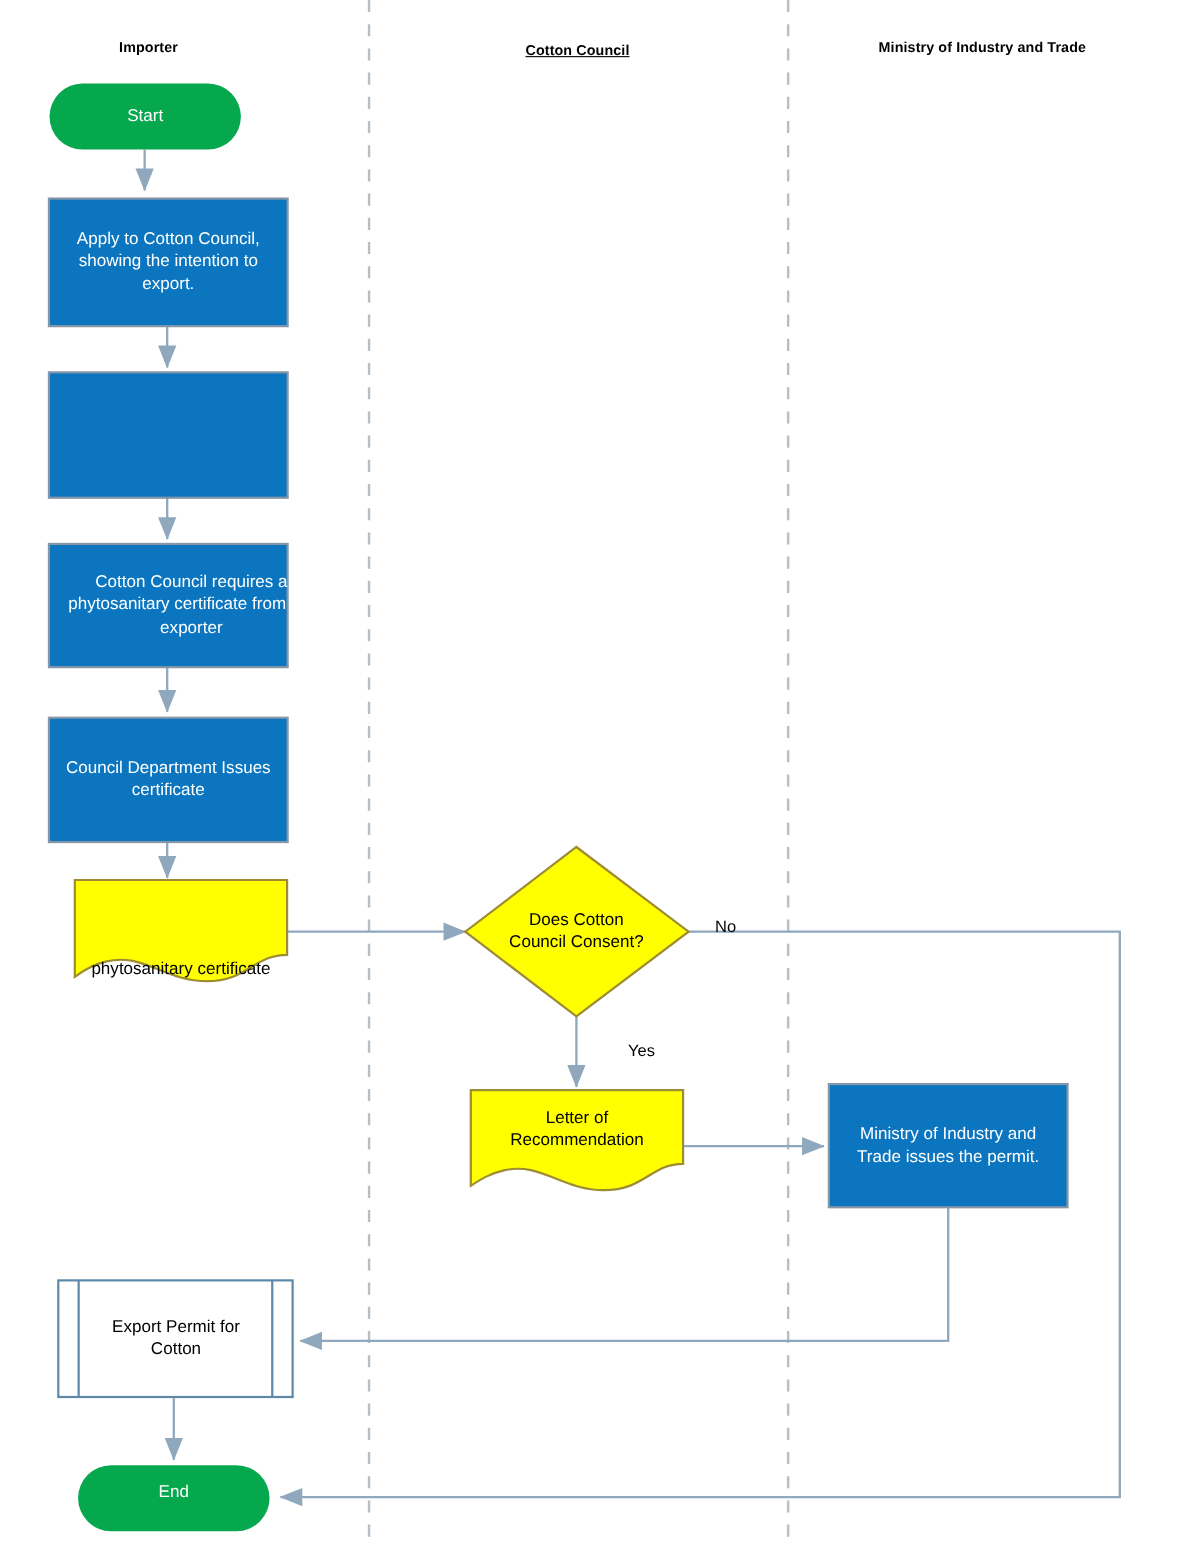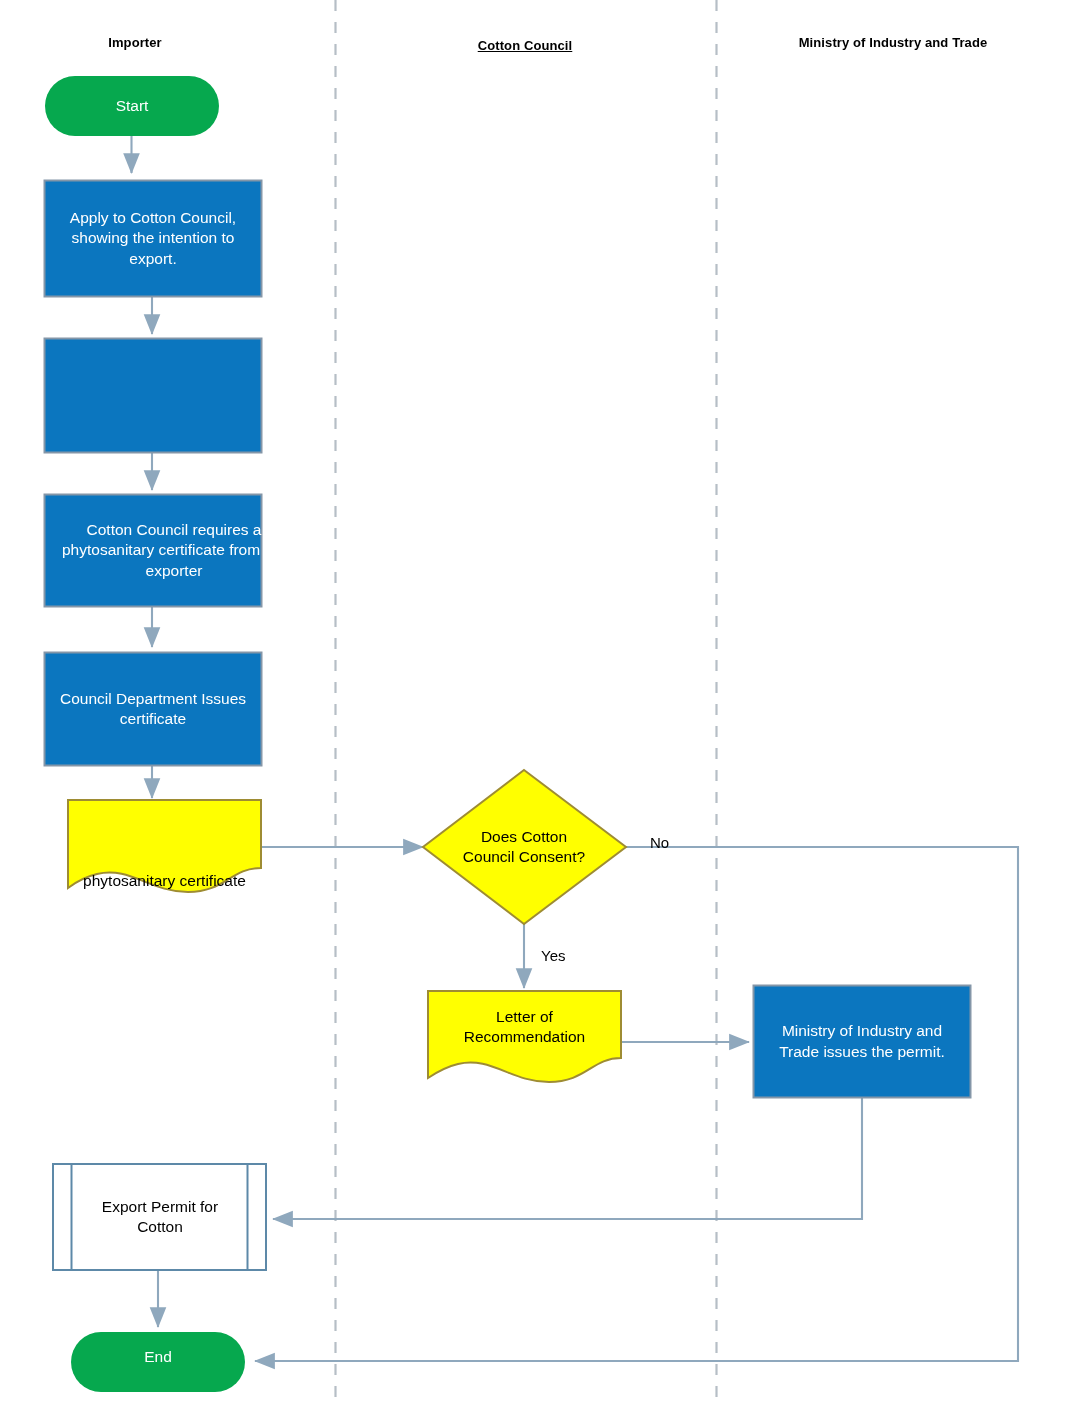--- a/index.html
+++ b/index.html
@@ -152,15 +152,15 @@
   <div class="node-label lbl-black" style="left:428px; top:994px; width:193px; height:66px; padding:0 6px;">Letter of Recommendation</div>
 
   <div class="node-label lbl-white" style="left:755px; top:987px; width:214px; height:109px; padding:12px 8px;">Ministry of Industry and Trade issues the permit.</div>
 
   <div class="node-label lbl-black" style="left:73px; top:1164px; width:174px; height:106px; padding:14px 4px;">Export Permit for Cotton</div>
 
   <div class="node-label lbl-white" style="left:71px; top:1332px; width:174px; height:50px;">End</div>
 
   <div class="edge-label" style="left:650px; top:834px;">No</div>
 
-  <div class="edge-label" style="left:541px; top:947px;">Yes</div>
+  <div class="edge-label" style="left:571px; top:947px;">Yes</div>
 
 </div>
 
 </body></html>

